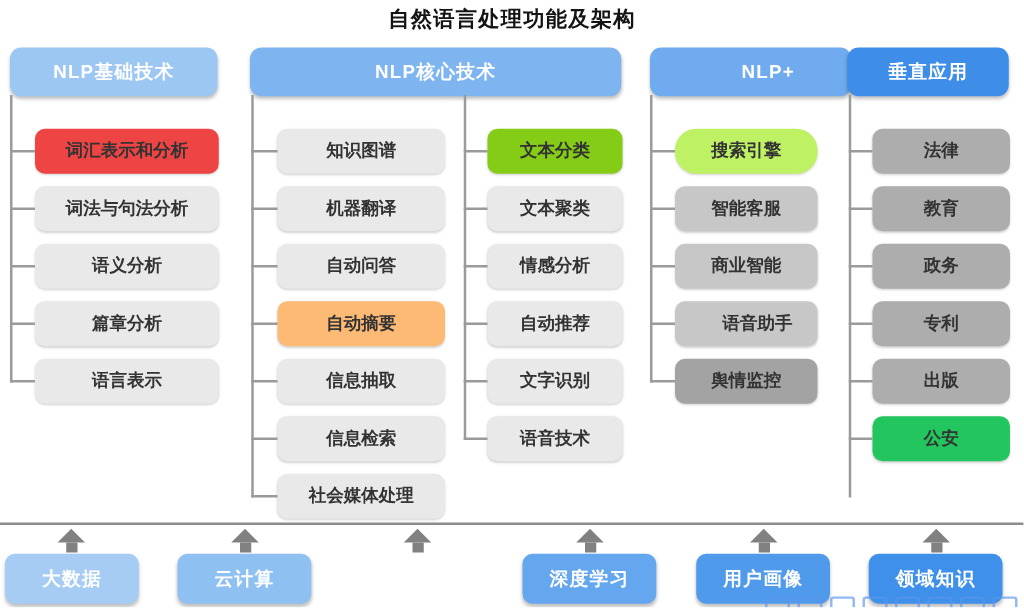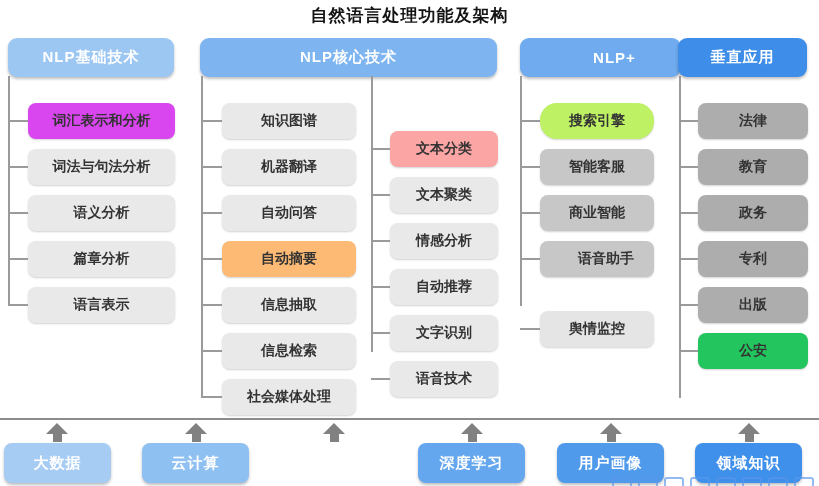--- a/index.html
+++ b/index.html
@@ -76,52 +76,52 @@
   <div class="header-box" id="h3" style="background: rgb(111, 171, 238); padding-left: 28px;">NLP+</div>
   <div class="header-box" id="h4" style="background: rgb(61, 141, 233);">垂直应用</div>
 
   <div class="vline" id="v1"></div>
   <div class="vline" id="v2l"></div>
   <div class="vline" id="v2r"></div>
   <div class="vline" id="v3"></div>
   <div class="vline" id="v4"></div>
 
   <div class="list" id="list1">
-    <div class="item" style="background: #d946ef;">词汇表示和分析</div>
+    <div class="item" style="background: #ef4444;">词汇表示和分析</div>
     <div class="item" style="background: rgb(233, 233, 233);">词法与句法分析</div>
     <div class="item" style="background: rgb(233, 233, 233);">语义分析</div>
     <div class="item" style="background: rgb(233, 233, 233);">篇章分析</div>
     <div class="item" style="background: rgb(233, 233, 233);">语言表示</div>
   </div>
 
   <div class="list" id="list2l">
     <div class="item" style="background: rgb(233, 233, 233);">知识图谱</div>
     <div class="item" style="background: rgb(233, 233, 233);">机器翻译</div>
     <div class="item" style="background: rgb(233, 233, 233);">自动问答</div>
     <div class="item" style="background: #fdba74;">自动摘要</div>
     <div class="item" style="background: rgb(233, 233, 233);">信息抽取</div>
     <div class="item" style="background: rgb(233, 233, 233);">信息检索</div>
     <div class="item" style="background: rgb(233, 233, 233);">社会媒体处理</div>
   </div>
 
   <div class="list" id="list2r">
-    <div class="item" style="background: #fca5a5; margin-top: 28px;">文本分类</div>
+    <div class="item" style="background: #84cc16;">文本分类</div>
     <div class="item" style="background: rgb(233, 233, 233);">文本聚类</div>
     <div class="item" style="background: rgb(233, 233, 233);">情感分析</div>
     <div class="item" style="background: rgb(233, 233, 233);">自动推荐</div>
     <div class="item" style="background: rgb(233, 233, 233);">文字识别</div>
     <div class="item" style="background: rgb(233, 233, 233);">语音技术</div>
   </div>
 
   <div class="list" id="list3">
     <div class="item" style="background: #bef264; border-radius: 17px;">搜索引擎</div>
     <div class="item" style="background: rgb(199, 199, 199);">智能客服</div>
     <div class="item" style="background: rgb(199, 199, 199);">商业智能</div>
     <div class="item" style="background: rgb(199, 199, 199); padding-left: 18px;">语音助手</div>
-    <div class="item" style="background: #e5e5e5; margin-top: 24px;">舆情监控</div>
+    <div class="item" style="background: #a3a3a3;">舆情监控</div>
   </div>
 
   <div class="list" id="list4">
     <div class="item" style="background: rgb(173, 173, 173);">法律</div>
     <div class="item" style="background: rgb(173, 173, 173);">教育</div>
     <div class="item" style="background: rgb(173, 173, 173);">政务</div>
     <div class="item" style="background: rgb(173, 173, 173);">专利</div>
     <div class="item" style="background: rgb(173, 173, 173);">出版</div>
     <div class="item" style="background: #22c55e;">公安</div>
   </div>

